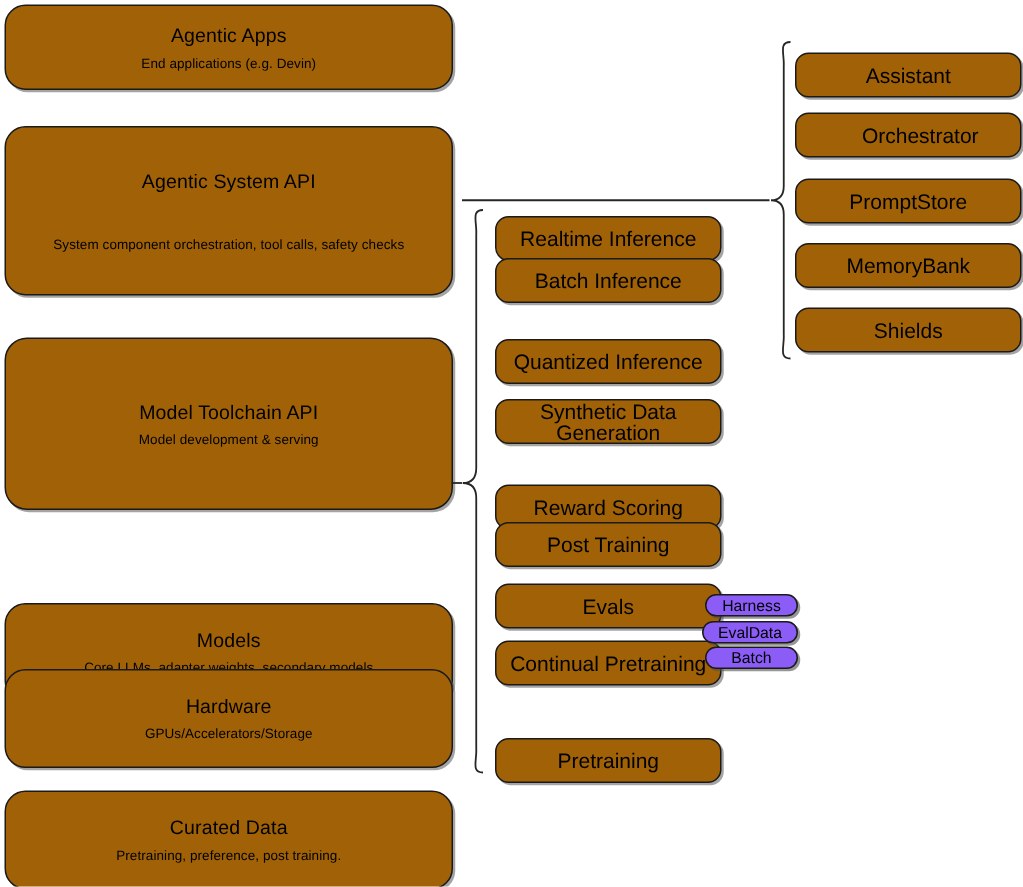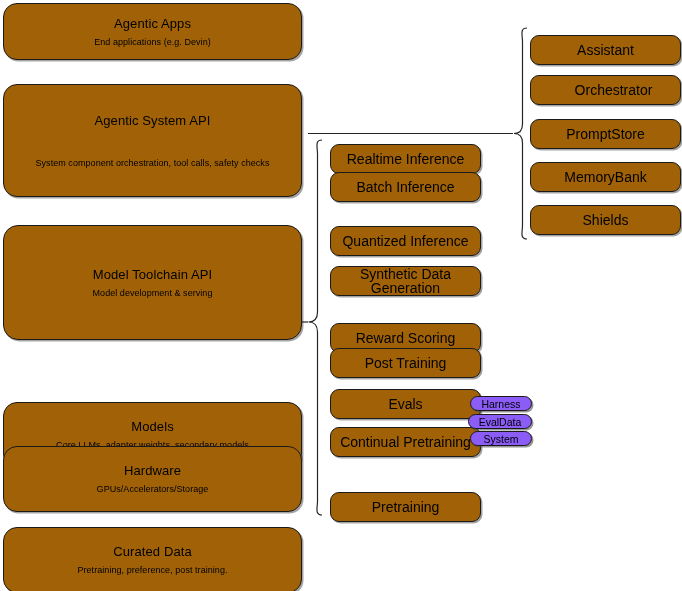--- a/index.html
+++ b/index.html
@@ -191,21 +191,21 @@
     <span>Pretraining</span>
   </div>
 
   <div class="capsule" style="left:470px;top:376px;width:62px;height:15px;">
     <span>Harness</span>
   </div>
   <div class="capsule" style="left:468px;top:394px;width:64px;height:15px;">
     <span>EvalData</span>
   </div>
   <div class="capsule" style="left:470px;top:411px;width:62px;height:15px;">
-    <span>System</span>
+    <span>Batch</span>
   </div>
 
   <div class="node pillrow right" style="top:35px;">
     <span>Assistant</span>
   </div>
   <div class="node pillrow right" style="top:75px;padding-left:16px;">
     <span>Orchestrator</span>
   </div>
   <div class="node pillrow right" style="top:119px;">
     <span>PromptStore</span>

